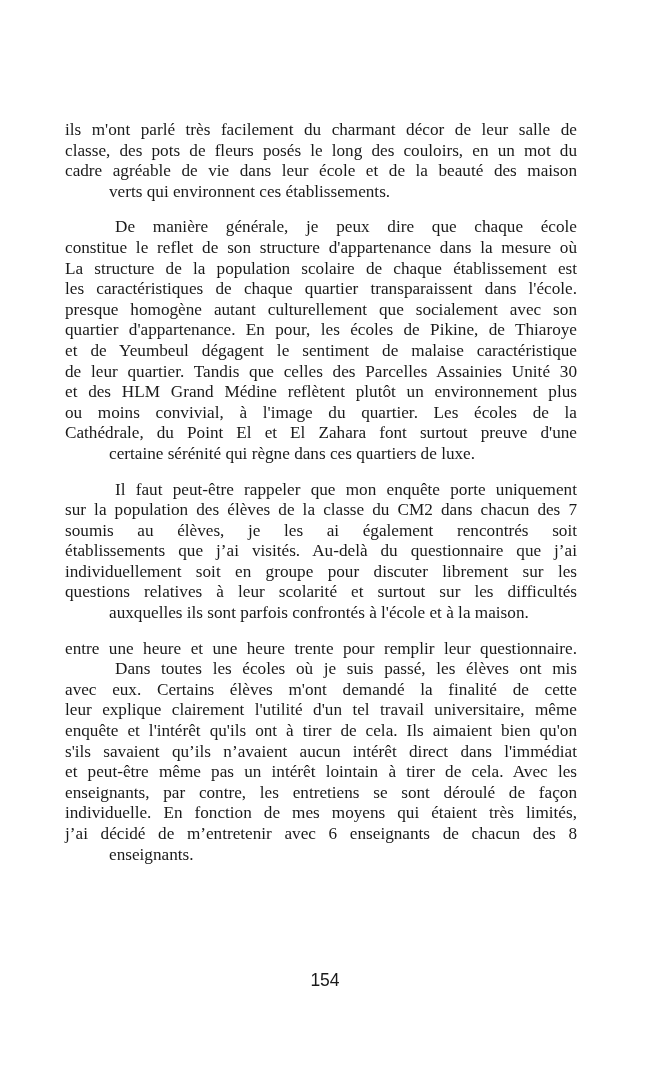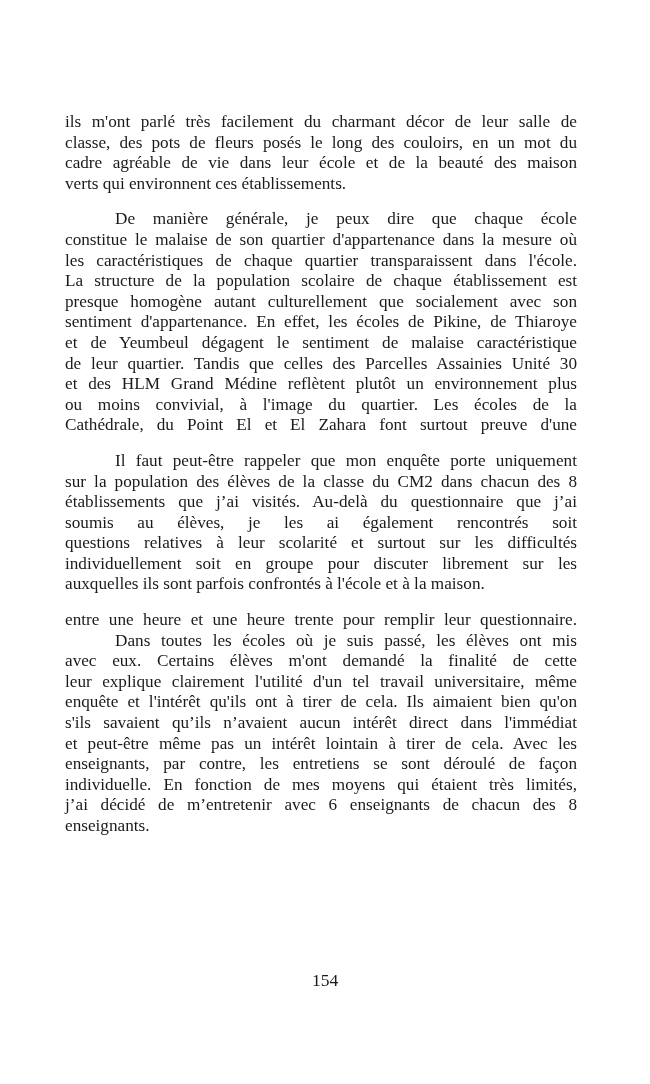--- a/index.html
+++ b/index.html
@@ -1,62 +1,63 @@
 <!DOCTYPE html>
 <html><head>
   <meta charset="utf-8">
   <style>
     html, body { margin: 0; padding: 0; background: #ffffff; }
     body { width: 650px; height: 1084px; position: relative; overflow: hidden; }
     .page {
-      position: absolute; left: 65px; top: 112px; width: 512px;
+      position: absolute; left: 65px; top: 120px; width: 512px;
       font-family: "Liberation Serif", serif; font-size: 17.2px; color: #1a1a1a;
     }
     .para { margin: 0 0 15px 0; }
     .line {
       display: block; height: 20.6px; line-height: 20.6px;
       text-align: justify; text-align-last: justify; white-space: nowrap;
     }
-    .line.last { text-align-last: left; }
+    .line.last { text-align-last: left; margin-left: 44px; }
     .line.indent { padding-left: 50px; }
     .page-number {
       position: absolute; left: 0; width: 650px; top: 970px;
-      text-align: center; font-family: Liberation Serif, serif; font-size: 17.5px; color: #1a1a1a;
+      text-align: center; font-family: Liberation Sans, sans-serif; font-size: 17.5px; color: #1a1a1a;
     }
   </style>
 </head>
 <body>
 
 <div class="page" id="doc">
     <div class="para">
       <span class="line">ils m'ont parlé très facilement du charmant décor de leur salle de</span>
       <span class="line">classe, des pots de fleurs posés le long des couloirs, en un mot du</span>
       <span class="line">cadre agréable de vie dans leur école et de la beauté des maison</span>
       <span class="line last">verts qui environnent ces établissements.</span>
     </div>
     <div class="para">
       <span class="line indent">De manière générale, je peux dire que chaque école</span>
-      <span class="line">constitue le malaise de son quartier d'appartenance dans la mesure où</span>
+      <span class="line">constitue le reflet de son structure d'appartenance dans la mesure où</span>
+      <span class="line">La structure de la population scolaire de chaque établissement est</span>
       <span class="line">les caractéristiques de chaque quartier transparaissent dans l'école.</span>
-      <span class="line">La structure de la population scolaire de chaque établissement est</span>
       <span class="line">presque homogène autant culturellement que socialement avec son</span>
-      <span class="line">sentiment d'appartenance. En effet, les écoles de Pikine, de Thiaroye</span>
+      <span class="line">quartier d'appartenance. En pour, les écoles de Pikine, de Thiaroye</span>
       <span class="line">et de Yeumbeul dégagent le sentiment de malaise caractéristique</span>
       <span class="line">de leur quartier. Tandis que celles des Parcelles Assainies Unité 30</span>
       <span class="line">et des HLM Grand Médine reflètent plutôt un environnement plus</span>
       <span class="line">ou moins convivial, à l'image du quartier. Les écoles de la</span>
       <span class="line">Cathédrale, du Point El et El Zahara font surtout preuve d'une</span>
+      <span class="line last">certaine sérénité qui règne dans ces quartiers de luxe.</span>
     </div>
     <div class="para">
       <span class="line indent">Il faut peut-être rappeler que mon enquête porte uniquement</span>
-      <span class="line">sur la population des élèves de la classe du CM2 dans chacun des 8</span>
+      <span class="line">sur la population des élèves de la classe du CM2 dans chacun des 7</span>
+      <span class="line">soumis au élèves, je les ai également rencontrés soit</span>
       <span class="line">établissements que j’ai visités. Au-delà du questionnaire que j’ai</span>
-      <span class="line">soumis au élèves, je les ai également rencontrés soit</span>
+      <span class="line">individuellement soit en groupe pour discuter librement sur les</span>
       <span class="line">questions relatives à leur scolarité et surtout sur les difficultés</span>
-      <span class="line">individuellement soit en groupe pour discuter librement sur les</span>
       <span class="line last">auxquelles ils sont parfois confrontés à l'école et à la maison.</span>
     </div>
     <div class="para">
       <span class="line">entre une heure et une heure trente pour remplir leur questionnaire.</span>
       <span class="line indent">Dans toutes les écoles où je suis passé, les élèves ont mis</span>
       <span class="line">avec eux. Certains élèves m'ont demandé la finalité de cette</span>
       <span class="line">leur explique clairement l'utilité d'un tel travail universitaire, même</span>
       <span class="line">enquête et l'intérêt qu'ils ont à tirer de cela. Ils aimaient bien qu'on</span>
       <span class="line">s'ils savaient qu’ils n’avaient aucun intérêt direct dans l'immédiat</span>
       <span class="line">et peut-être même pas un intérêt lointain à tirer de cela. Avec les</span>

